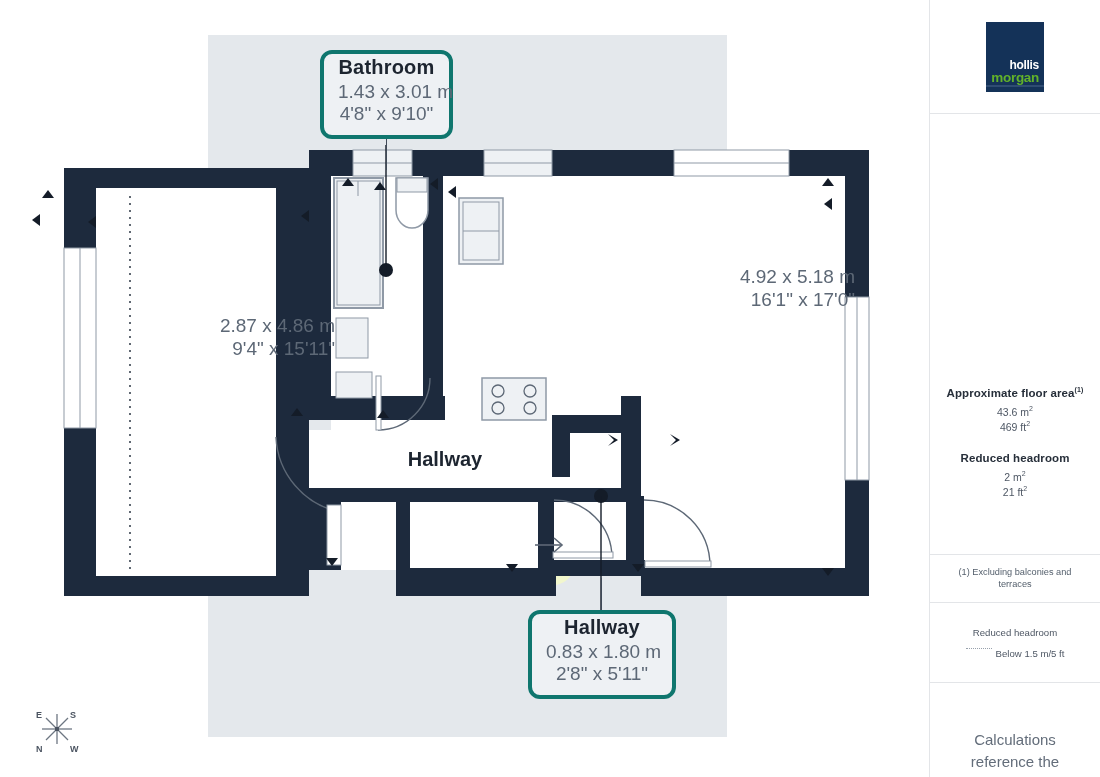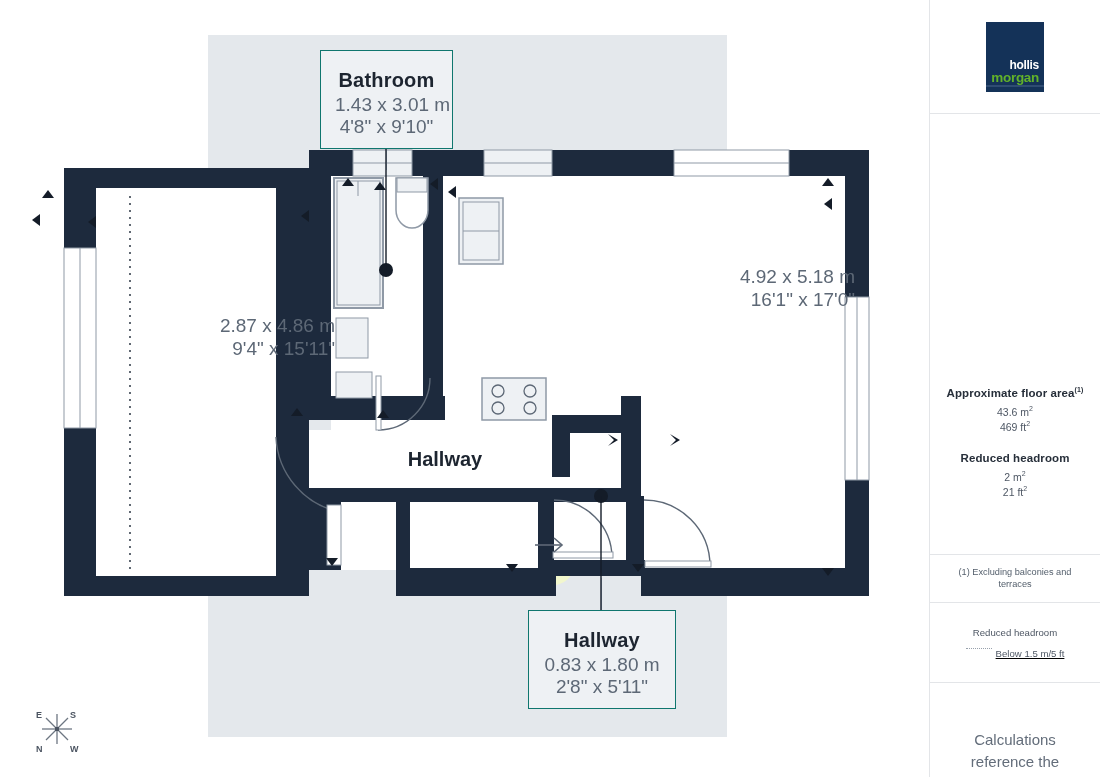--- a/index.html
+++ b/index.html
@@ -56,23 +56,23 @@
   .plan {
     position: absolute;
     left: 0;
     top: 0;
   }
 
   
   .callout {
     position: absolute;
     background: #eef1f4;
-    border: 1px solid #0f766e;
-    border-radius: 0;
-    padding: 18px 14px 9px 14px;
+    border: 4px solid #0f766e;
+    border-radius: 12px;
+    padding: 2px 14px 9px 14px;
     text-align: center;
     box-sizing: border-box;
   }
   .callout .ttl {
     display: block;
     font-size: 20px;
     font-weight: 700;
     color: #1d2530;
     letter-spacing: .2px;
     margin-bottom: 2px;
@@ -225,21 +225,20 @@
     justify-content: center;
   }
   .sb-legend-title {
     font-size: 9.6px;
     color: #4e5764;
     margin-bottom: 10px;
   }
   .sb-legend-row {
     display: flex;
     gap: 4px;
-    text-decoration: underline;
   }
   .dashline {
     width: 26px;
     height: 0;
     border-top: 1.5px dotted #98a1ac;
   }
   .sb-legend-txt {
     font-size: 9.6px;
     color: #4e5764;
   }

